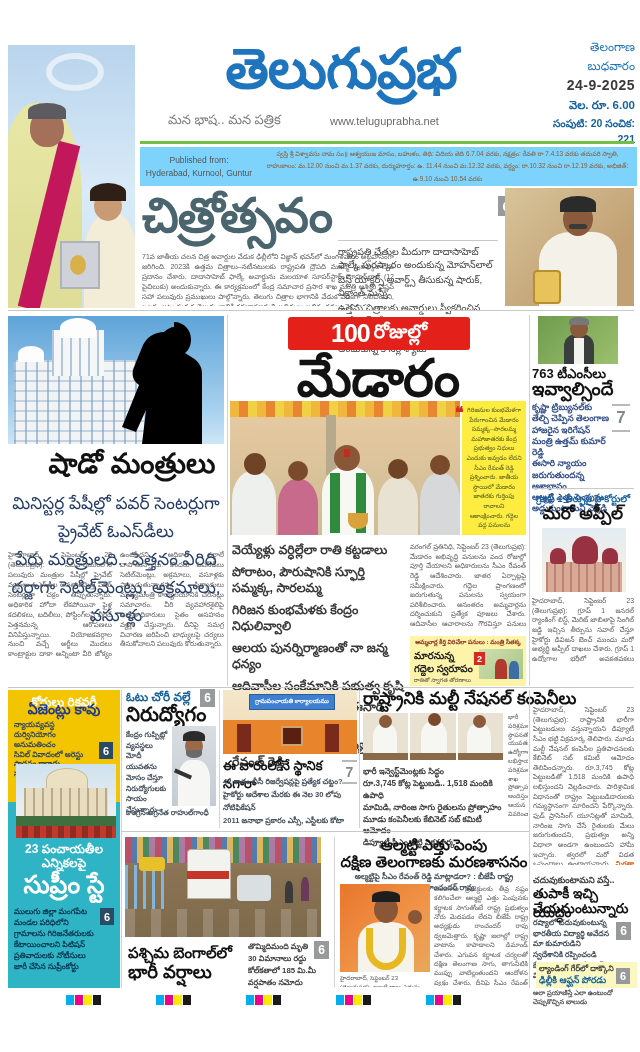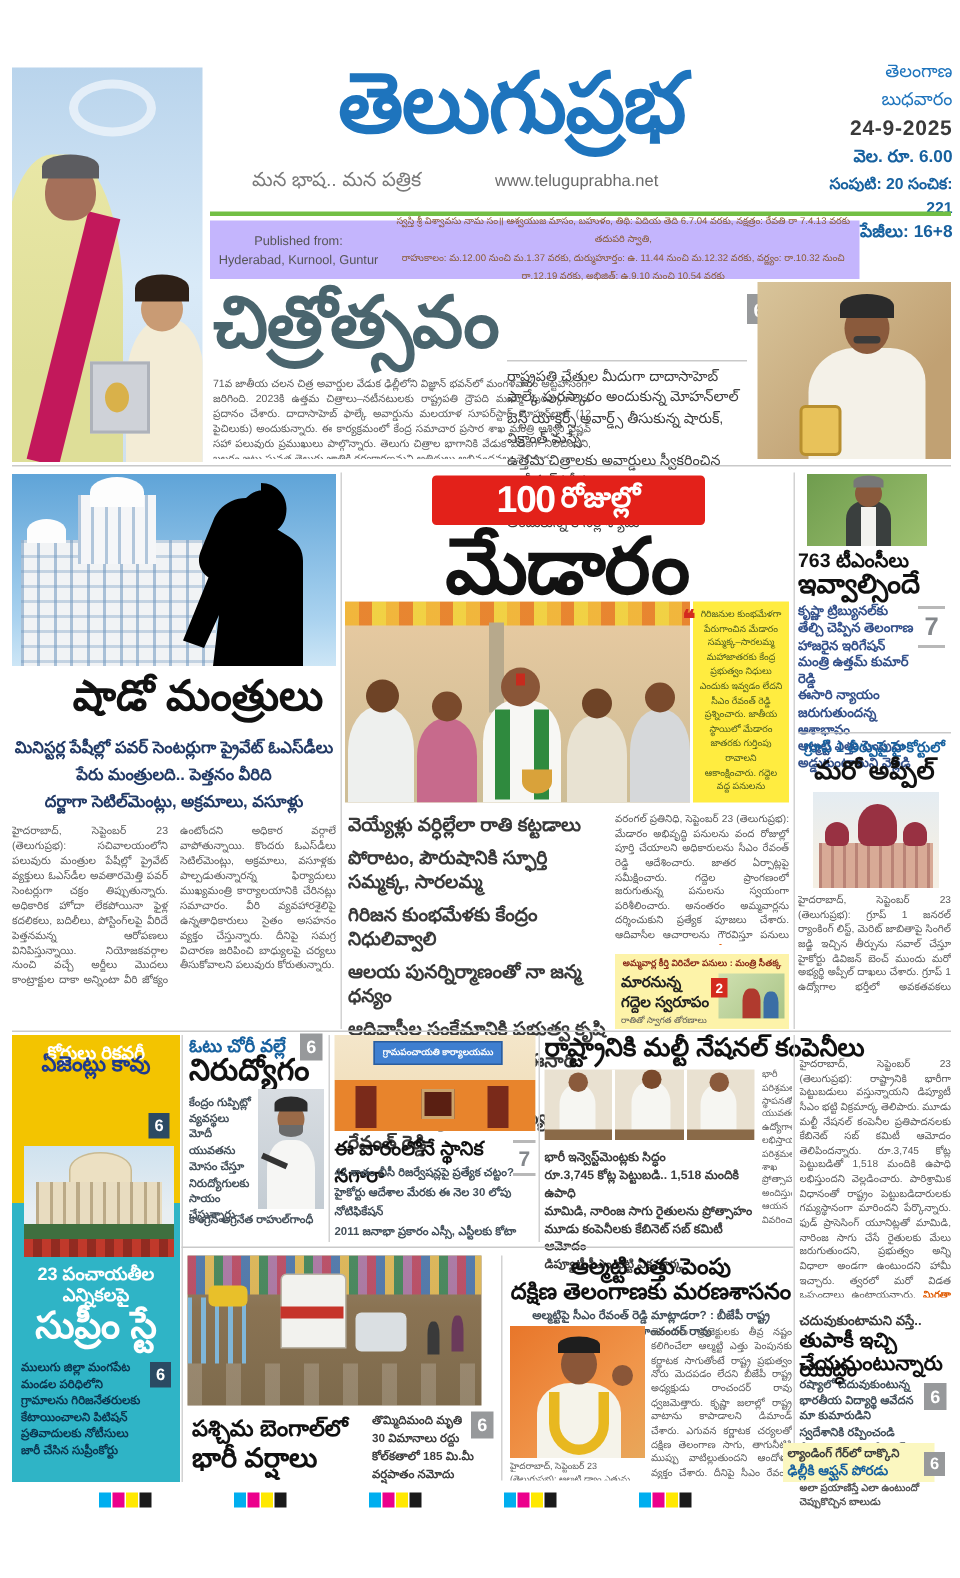--- a/index.html
+++ b/index.html
@@ -46,21 +46,21 @@
     <div style="font-size:12px;color:#1e74bd;">తెలంగాణ</div>
     <div style="font-size:12px;color:#1e74bd;">బుధవారం</div>
     <div style="font-size:14px;font-weight:700;color:#3a3a3a;letter-spacing:.5px;">24-9-2025</div>
     <div style="font-size:11.5px;font-weight:700;color:#17619f;">వెల. రూ. 6.00</div>
     <div style="font-size:10.5px;font-weight:700;color:#17619f;">సంపుటి: 20 సంచిక: 221</div>
     <div style="font-size:11.5px;font-weight:700;color:#17619f;">పేజీలు: 16+8</div>
   </div>
 
   <div class="abs" style="left:140px;top:141px;width:494px;height:3px;background:#72bf44;"></div>
 
-  <div class="abs" style="left:140px;top:147px;width:433px;height:39px;background:#c4b5fd;display:flex;align-items:center;justify-content:flex-end;">
+  <div class="abs" style="left:140px;top:147px;width:497px;height:39px;background:#7dd3fc;display:flex;align-items:center;justify-content:flex-end;">
     <div style="width:118px;text-align:center;line-height:1.5;">
       <div style="font-size:8.5px;color:#555;">Published from:</div>
       <div style="font-size:8.5px;color:#555;">Hyderabad, Kurnool, Guntur</div>
     </div>
     <div style="flex:1;text-align:center;line-height:1.9;">
       <div style="font-size:6.4px;color:#8a5a33;">స్వస్తి శ్రీ విశ్వావసు నామ సం॥ ఆశ్వయుజ మాసం, బహుళం, తిథి: విదియ తెది 6.7.04 వరకు, నక్షత్రం: రేవతి రా 7.4.13 వరకు తదుపరి స్వాతి,</div>
       <div style="font-size:6.4px;color:#8a5a33;">రాహుకాలం: మ.12.00 నుంచి మ.1.37 వరకు, దుర్ముహూర్తం: ఉ. 11.44 నుంచి మ.12.32 వరకు, వర్జ్యం: రా.10.32 నుంచి రా.12.19 వరకు, అభిజిత్: ఉ.9.10 నుంచి 10.54 వరకు</div>
     </div>
   </div>
 
@@ -91,21 +91,21 @@
     <div class="shape" style="left:44px;top:14px;width:52px;height:46px;background:#f5f6f8;background-image:repeating-linear-gradient(90deg,rgba(110,150,190,.5) 0 2px,transparent 2px 9px);"></div>
     <div class="shape" style="left:52px;top:2px;width:36px;height:20px;background:#fdfdfd;border-radius:50% 50% 0 0;"></div>
     <div class="shape" style="left:10px;top:30px;width:26px;height:16px;background:#fdfdfd;border-radius:50% 50% 0 0;"></div>
     <svg class="shape" style="left:96px;top:0;width:120px;height:128px;" viewBox="0 0 120 128">
       <path fill="#000" d="M70 6c10 0 17 8 17 17 0 6-2 11-6 14l8 5c6 4 9 9 9 16v70H38l4-34-10 22-14-5 17-42c-6-4-8-11-5-18l9-22c4-8 12-13 21-13 3-3 7-5 10-5z"></path>
       <rect x="38" y="52" width="12" height="22" rx="3" fill="#000" transform="rotate(18 44 63)"></rect>
     </svg>
   </div>
 
   <div class="abs hl center" style="left:24px;top:448px;width:216px;font-size:28px;">షాడో మంత్రులు</div>
-  <div class="abs center" style="left:8px;top:490px;width:216px;font-size:11px;font-weight:700;color:#223a66;line-height:1.65;">
+  <div class="abs center" style="left:8px;top:490px;width:216px;font-size:17px;font-weight:400;color:#223a66;line-height:1.65;">
     <div>మినిస్టర్ల పేషీల్లో పవర్ సెంటర్లుగా ప్రైవేట్ ఓఎస్‌డీలు</div>
     <div>పేరు మంత్రులది.. పెత్తనం వీరిది</div>
     <div>దర్జాగా సెటిల్‌మెంట్లు, అక్రమాలు, వసూళ్లు</div>
   </div>
   <div class="abs tiny justify" style="left:8px;top:550px;width:216px;height:134px;column-count:2;column-gap:8px;overflow:hidden;">హైదరాబాద్, సెప్టెంబర్ 23 (తెలుగుప్రభ): సచివాలయంలోని పలువురు మంత్రుల పేషీల్లో ప్రైవేట్ వ్యక్తులు ఓఎస్‌డీల అవతారమెత్తి పవర్ సెంటర్లుగా చక్రం తిప్పుతున్నారు. అధికారిక హోదా లేకపోయినా ఫైళ్ల కదలికలు, బదిలీలు, పోస్టింగ్‌లపై వీరిదే పెత్తనమన్న ఆరోపణలు వినిపిస్తున్నాయి. నియోజకవర్గాల నుంచి వచ్చే అర్జీలు మొదలు కాంట్రాక్టుల దాకా అన్నింటా వీరి జోక్యం ఉంటోందని అధికార వర్గాలే వాపోతున్నాయి. కొందరు ఓఎస్‌డీలు సెటిల్‌మెంట్లు, అక్రమాలు, వసూళ్లకు పాల్పడుతున్నారన్న ఫిర్యాదులు ముఖ్యమంత్రి కార్యాలయానికి చేరినట్లు సమాచారం. వీరి వ్యవహారశైలిపై ఉన్నతాధికారులు సైతం అసహనం వ్యక్తం చేస్తున్నారు. దీనిపై సమగ్ర విచారణ జరిపించి బాధ్యులపై చర్యలు తీసుకోవాలని పలువురు కోరుతున్నారు.</div>
 
   <div class="vr" style="left:227px;top:315px;height:371px;"></div>
   <div class="vr" style="left:529px;top:315px;height:371px;"></div>
 
   <div class="abs" style="left:288px;top:317px;width:182px;height:33px;background:#e3211a;border-radius:3px;display:flex;align-items:center;justify-content:center;gap:4px;">
@@ -201,20 +201,27 @@
     
   </div>
 
   <div class="hr" style="left:8px;top:687px;width:626px;"></div>
 
   <div class="abs" style="left:8px;top:690px;width:112px;height:112px;background:#f3c400;"></div>
   <div class="abs" style="left:8px;top:802px;width:112px;height:186px;background:#2fb4c6;"></div>
 
   <div class="abs center" style="left:8px;top:695px;width:112px;font-size:12px;font-weight:700;color:#fff;">కోర్టులు రికవరీ</div>
   <div class="abs center" style="left:8px;top:701px;width:112px;font-size:14px;font-weight:700;color:#1d3a8f;">ఏజెంట్లు కావు</div>
+  <div class="abs" style="left:14px;top:720px;width:84px;font-size:7.6px;font-weight:700;color:#34495e;line-height:1.3;">
+    <div>న్యాయవ్యవస్థ</div>
+    <div>దుర్వినియోగం అనుమతించం</div>
+    <div>సివిల్ వివాదంలో అరెస్టు</div>
+    <div>సాధనం కారాదు</div>
+    <div>సుప్రీంకోర్టు</div>
+  </div>
   <div class="badge dark" style="left:99px;top:742px;width:14px;height:17px;font-size:11px;">6</div>
 
   <div class="photo" style="left:16px;top:764px;width:100px;height:74px;background:linear-gradient(180deg,#cfe2ef,#e8eef2 60%);">
     <div class="shape" style="left:30px;top:4px;width:40px;height:22px;background:#ece0c2;border-radius:50% 50% 0 0;border:1px solid #c9ba92;"></div>
     <div class="shape" style="left:8px;top:24px;width:84px;height:30px;background:#e8dcc0;background-image:repeating-linear-gradient(90deg,rgba(120,95,50,.4) 0 2px,transparent 2px 9px);"></div>
     <div class="shape" style="left:0;top:52px;width:100px;height:12px;background:#3f6f3f;"></div>
     <div class="shape" style="left:0;top:62px;width:100px;height:12px;background:repeating-linear-gradient(90deg,#c0392b 0 6px,#922b21 6px 12px);"></div>
   </div>
 
   <div class="abs center" style="left:8px;top:842px;width:112px;font-size:12px;font-weight:700;color:#fff;">23 పంచాయతీల</div>
@@ -347,21 +354,21 @@
   <div class="abs hl" style="left:533px;top:901px;font-size:13.5px;">చేయమంటున్నారు</div>
   <div class="abs" style="left:533px;top:918px;width:82px;font-size:7.6px;font-weight:700;color:#44505a;line-height:1.4;">
     <div>రష్యాలో చదువుకుంటున్న</div>
     <div>భారతీయ విద్యార్థి ఆవేదన</div>
     <div>మా కుమారుడిని</div>
     <div>స్వదేశానికి రప్పించండి</div>
     <div>కేంద్రప్రభుత్వానికి పేరెంట్స్ విజ్ఞప్తి</div>
   </div>
   <div class="badge" style="left:616px;top:922px;width:15px;height:18px;font-size:12px;">6</div>
 
-  <div class="abs" style="left:522px;top:962px;width:101px;height:26px;background:#fbf7c0;padding:2px 3px;box-sizing:border-box;overflow:hidden;">
+  <div class="abs" style="left:536px;top:962px;width:101px;height:26px;background:#fbf7c0;padding:2px 3px;box-sizing:border-box;overflow:hidden;">
     <div style="font-size:7.8px;font-weight:700;color:#3d3d3d;">ల్యాండింగ్ గేర్‌లో దాక్కొని</div>
     <div style="font-size:9px;font-weight:700;color:#17619f;">ఢిల్లీకి ఆఫ్ఘన్ పోరడు</div>
   </div>
   <div class="abs" style="left:533px;top:989px;width:101px;font-size:6.6px;font-weight:700;color:#555;line-height:1.3;">
     <span>అలా ప్రయాణిస్తే ఎలా</span>
     <span>ఉంటుందో చెప్పుకొచ్చిన బాలుడు</span>
   </div>
   <div class="badge" style="left:616px;top:968px;width:14px;height:16px;font-size:11px;">6</div>
 
   <div class="abs" style="left:66px;top:995px;display:flex;gap:1px;">

